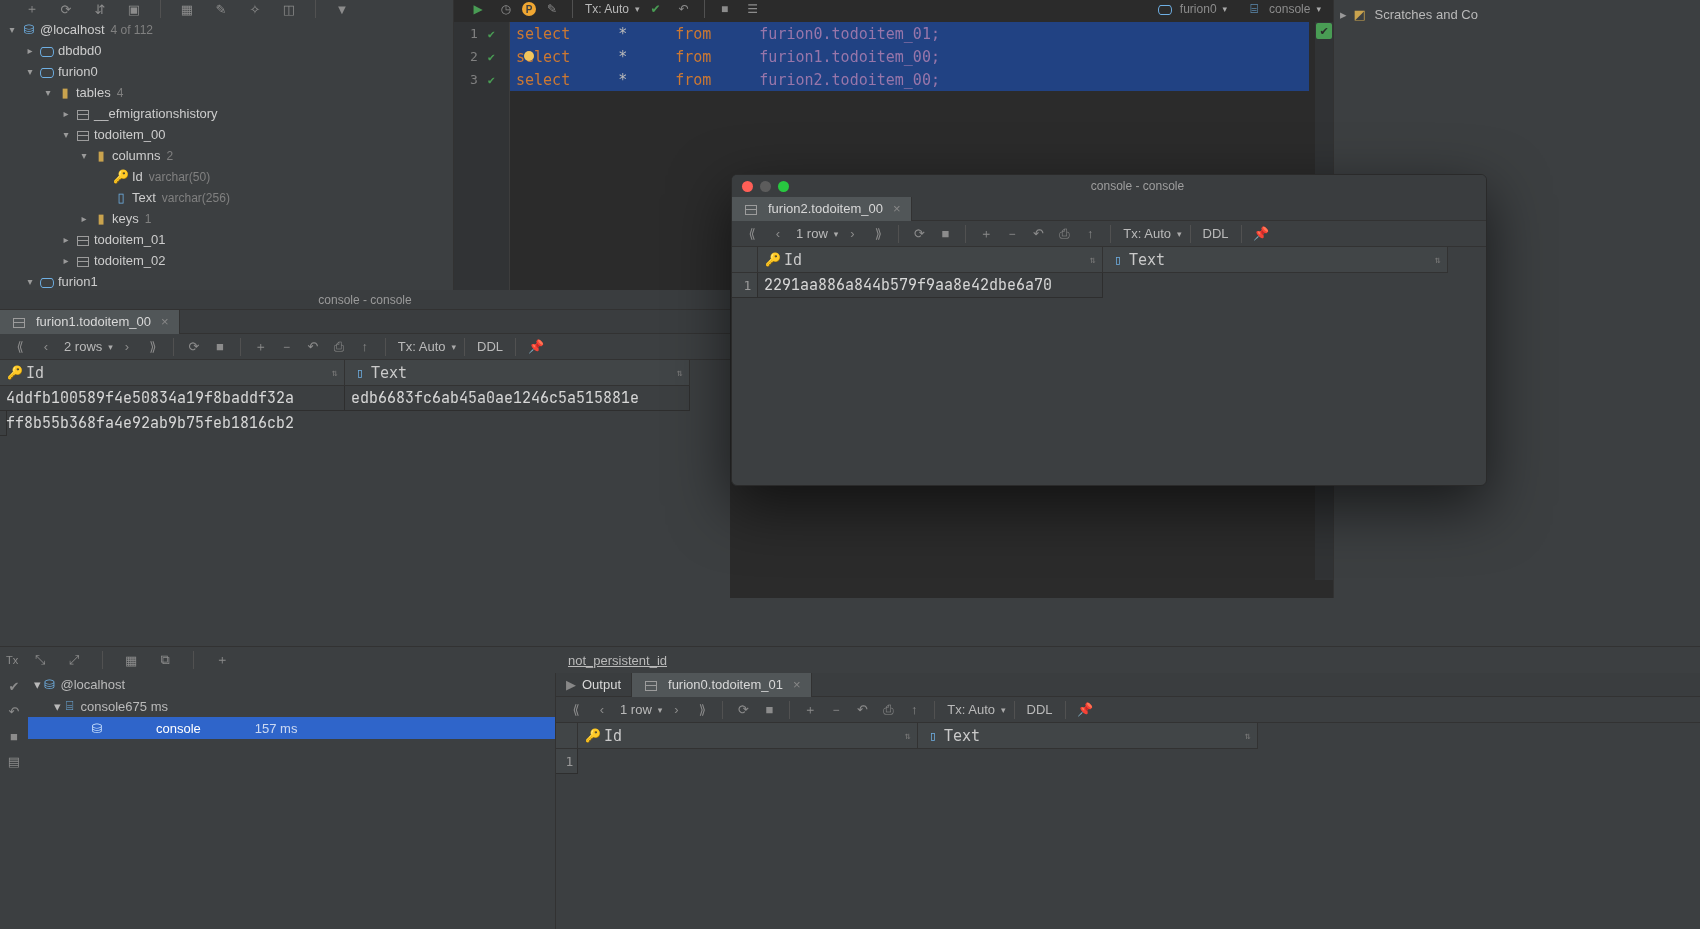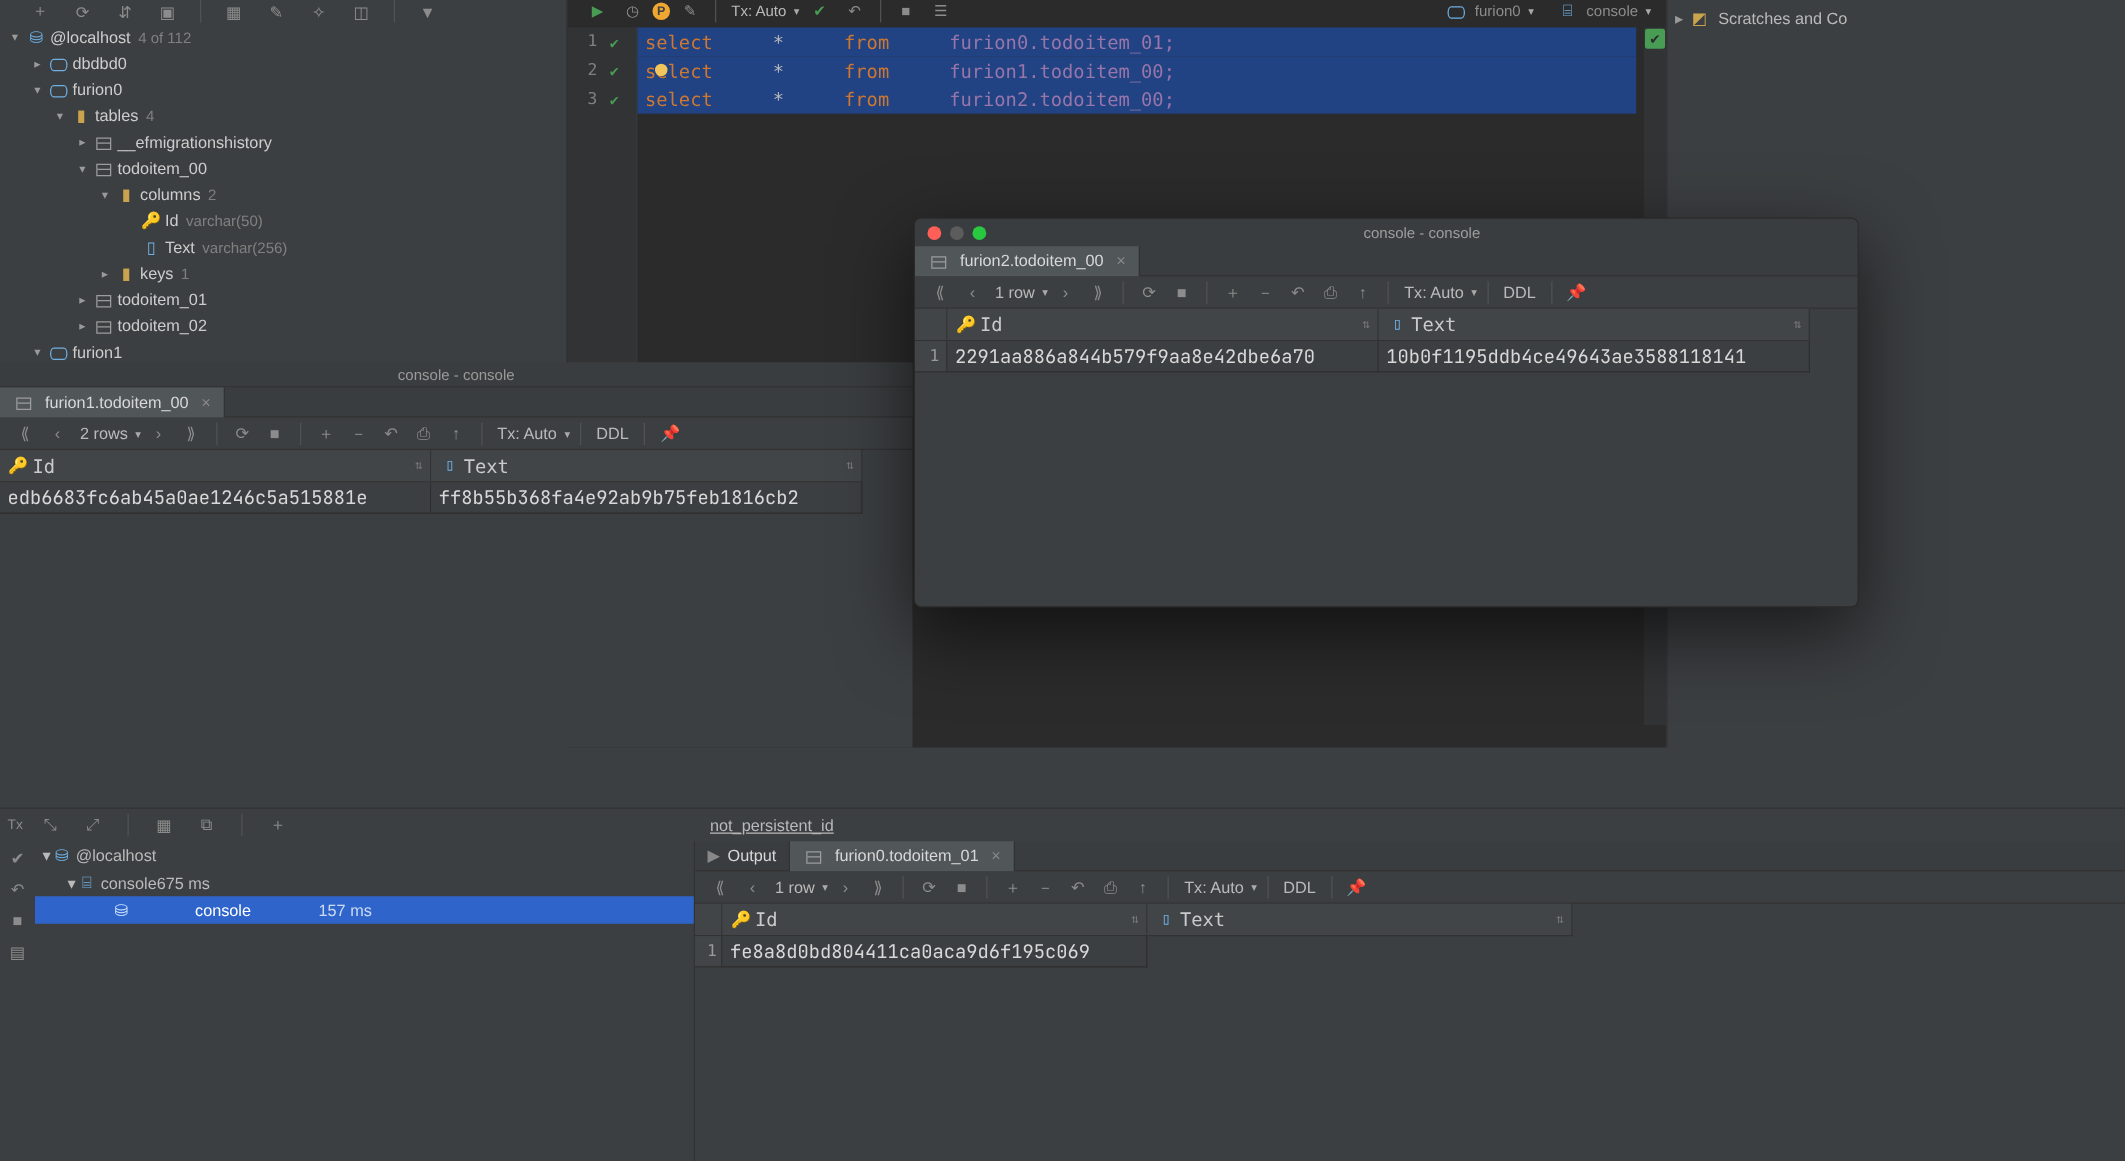--- a/index.html
+++ b/index.html
@@ -326,20 +326,21 @@
       </div>
     <div class="ghdr">
         <span class="ico">
           <span style="color:#6fb0e4">▯</span>
         </span>
         <span>Text</span>
         <span class="sort">⇅</span>
       </div>
 
     <div class="gcell mono">774e53a7ce064f129630a93fe8471229</div>
+    <div class="gcell mono">4ddfb100589f4e50834a19f8baddf32a</div>
 
     <div class="gcell mono">edb6683fc6ab45a0ae1246c5a515881e</div>
     <div class="gcell mono">ff8b55b368fa4e92ab9b75feb1816cb2</div>
   </div>
 </div>
 
 <div id="services">
   <div class="sv-top">
     <span style="font-size:11px">Tx</span>
     <span class="rbtn">⤡</span>
@@ -421,21 +422,20 @@
           <span class="sort">⇅</span>
         </div>
       <div class="ghdr">
           <span class="ico">
             <span style="color:#6fb0e4">▯</span>
           </span>
           <span>Text</span>
           <span class="sort">⇅</span>
         </div>
       <div class="gcell grownum">1</div>
-      <div class="gcell mono">fe8a8d0bd804411ca0aca9d6f195c069</div>
     </div>
   </div>
 </div>
 
 <div id="popup">
   <div id="popup-title">
     <div class="traffic">
       <span class="tdot tred"></span>
       <span class="tdot tyel"></span>
       <span class="tdot tgrn"></span>
@@ -484,15 +484,14 @@
       </div>
     <div class="ghdr">
         <span class="ico">
           <span style="color:#6fb0e4">▯</span>
         </span>
         <span>Text</span>
         <span class="sort">⇅</span>
       </div>
     <div class="gcell grownum">1</div>
     <div class="gcell mono">2291aa886a844b579f9aa8e42dbe6a70</div>
-    <div class="gcell mono">10b0f1195ddb4ce49643ae3588118141</div>
   </div>
 </div>
 
 </body></html>

